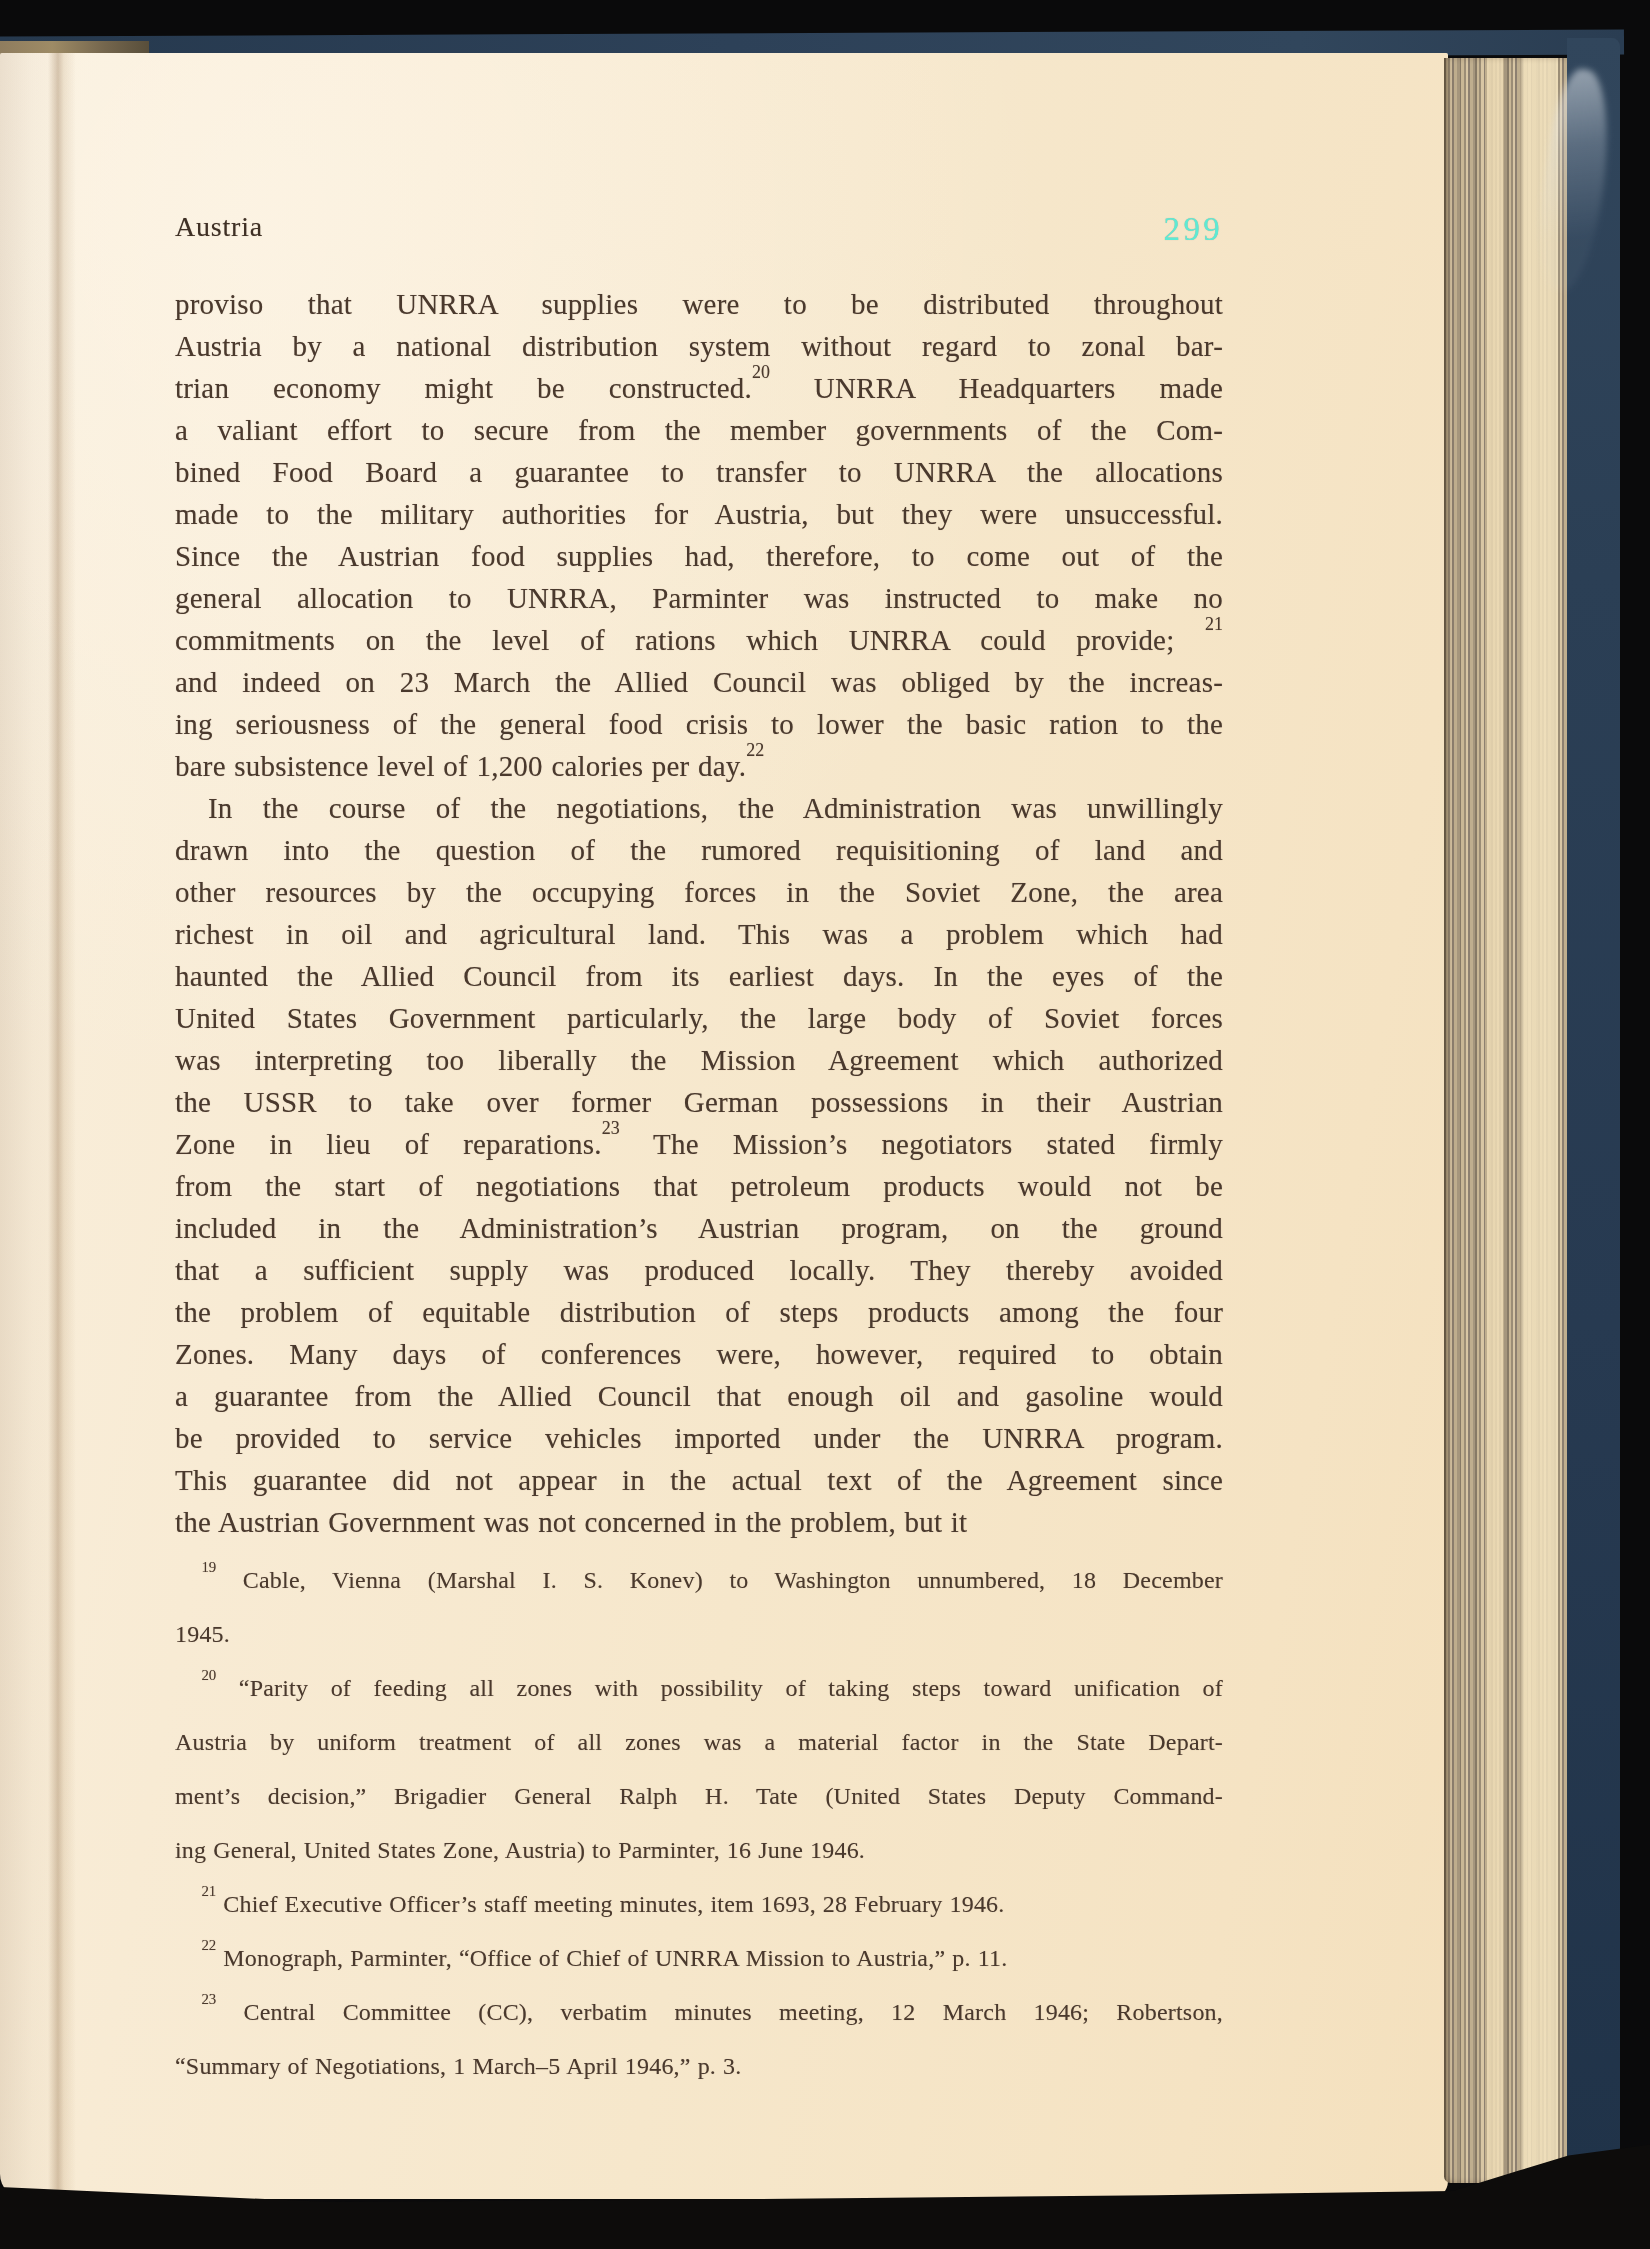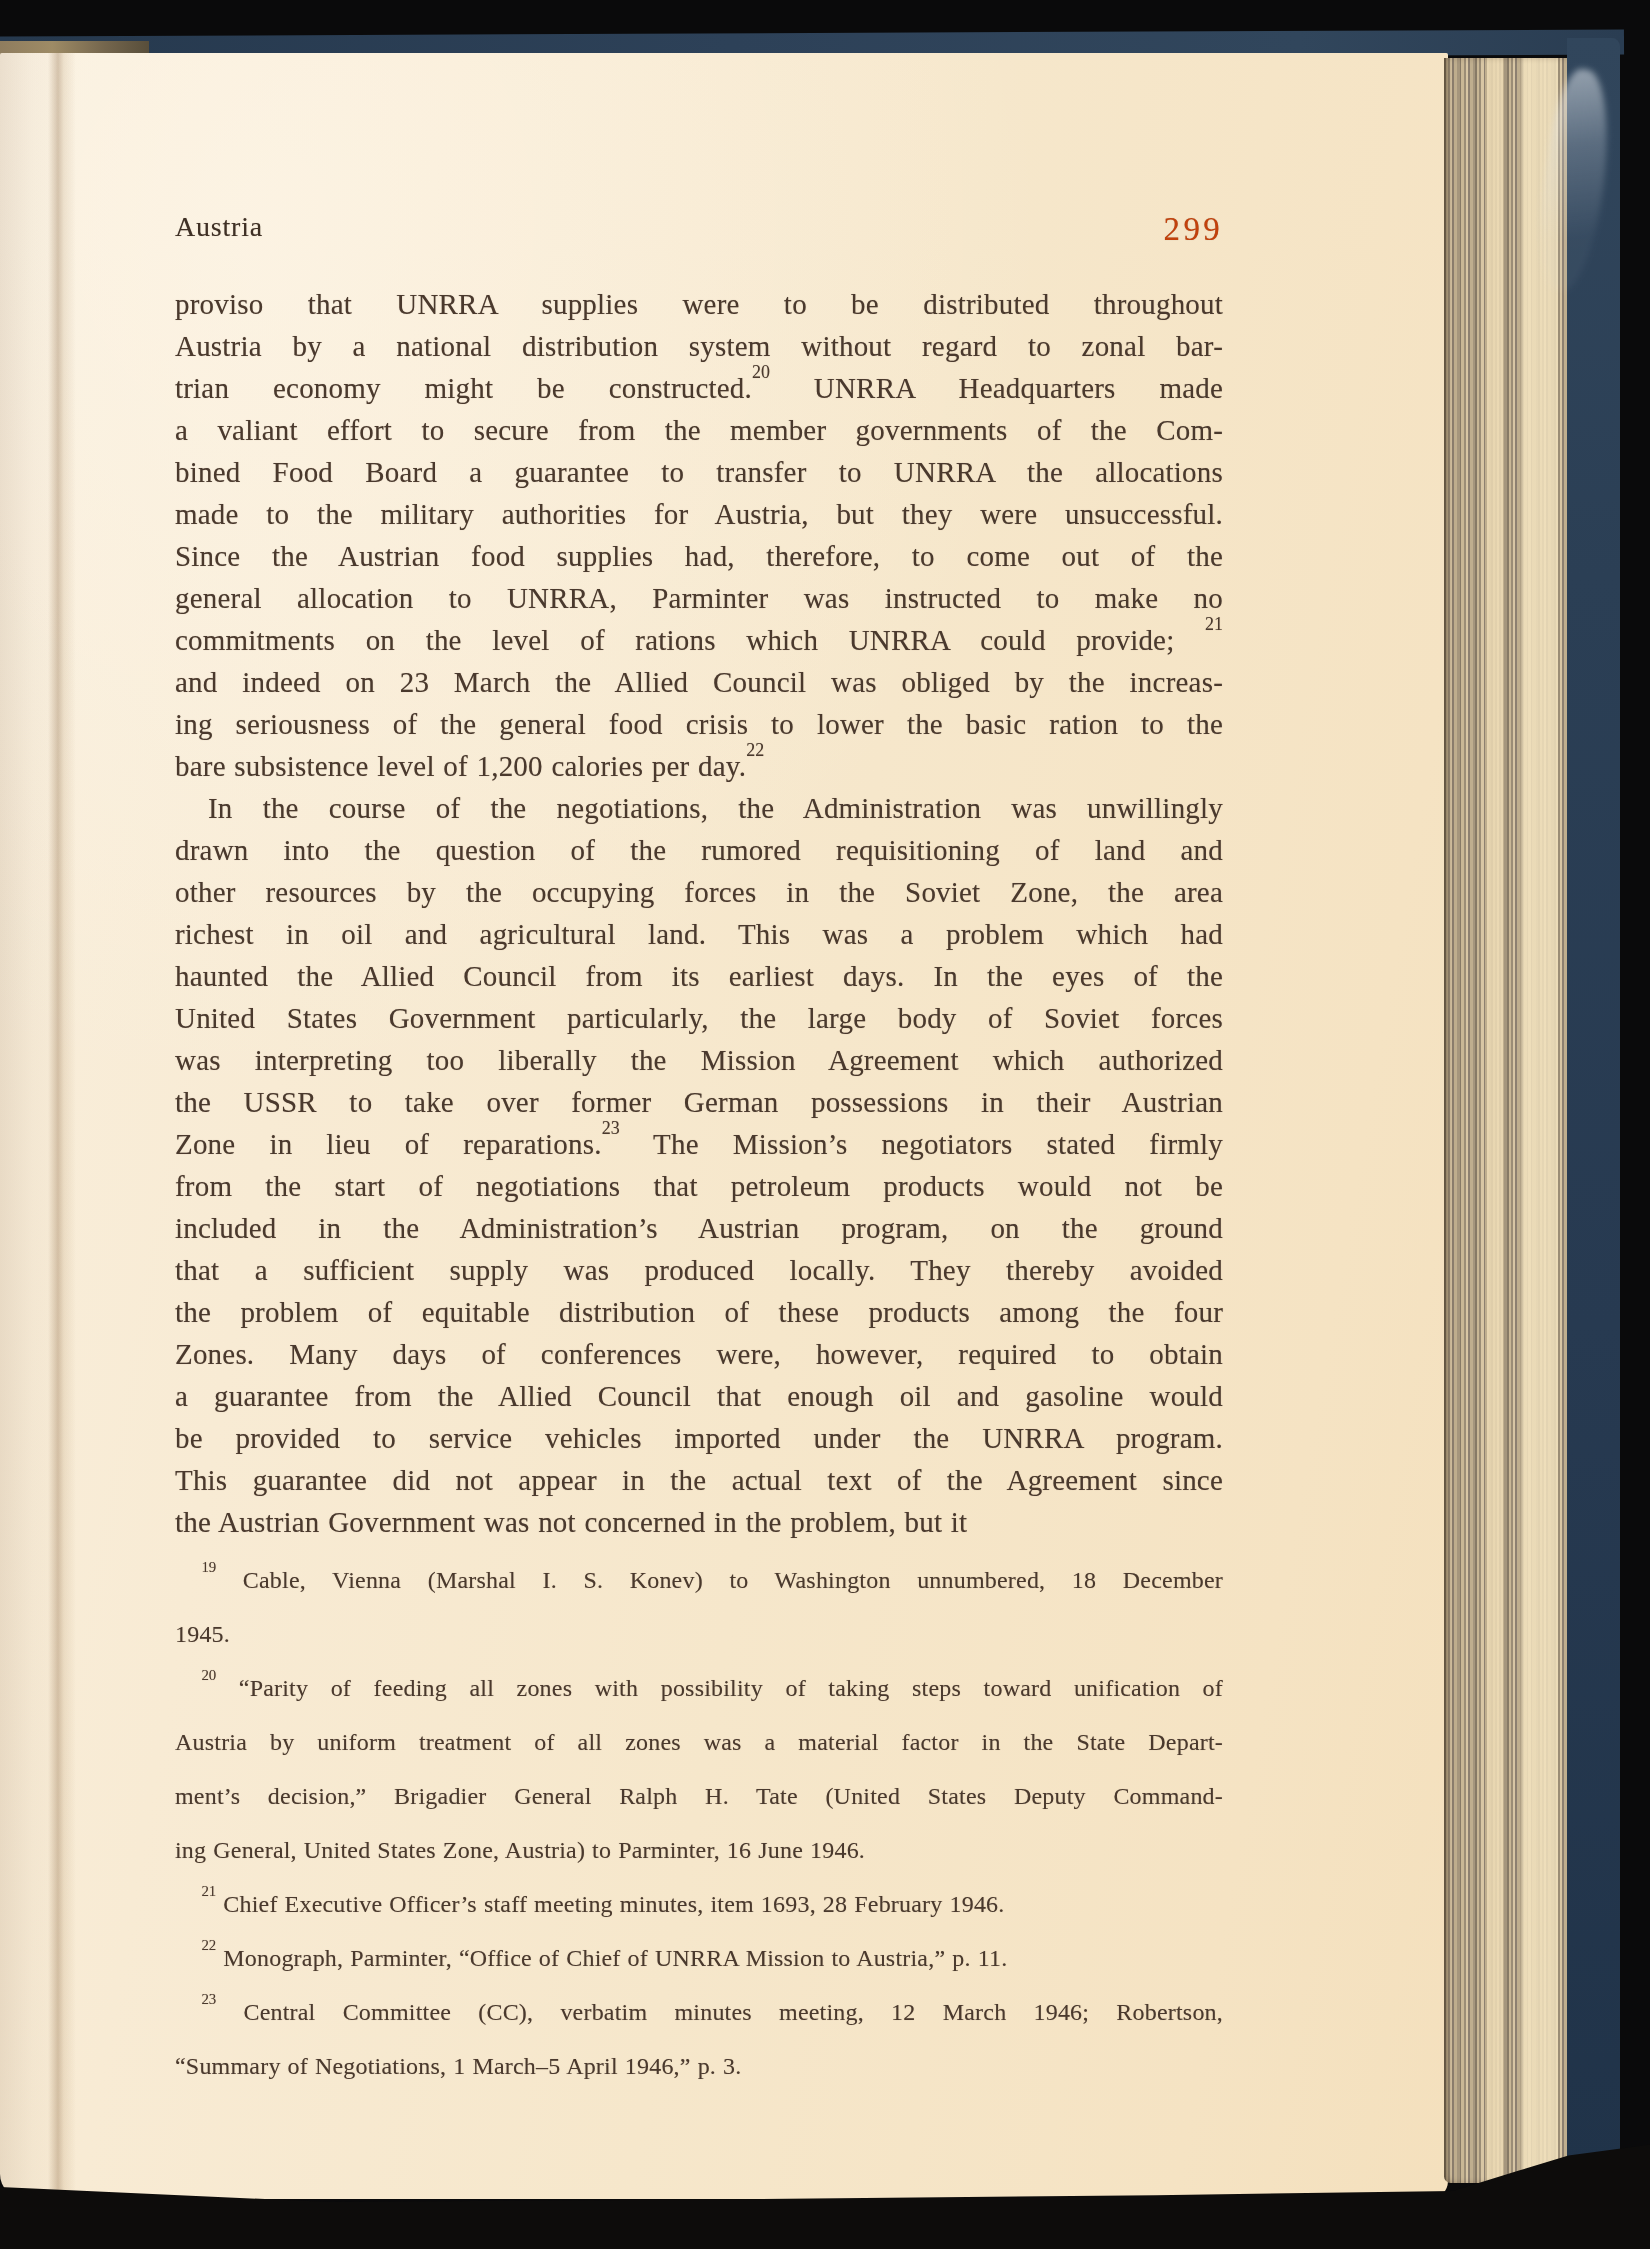--- a/index.html
+++ b/index.html
@@ -77,21 +77,21 @@
   }
   .page-header { position: relative; height: 41px; }
   .header-title {
     display: block; text-align: left;
     font-size: 28px; line-height: 41px; letter-spacing: 0.8px;
     color: #3f3025;
     text-shadow: 0 0 0.8px rgba(63,48,37,0.35);
   }
   .page-number {
     position: absolute; right: 0; top: 5px;
-    font-size: 33px; letter-spacing: 3.3px; color: #c2410c;
+    font-size: 33px; letter-spacing: 3.3px; color: #5eead4;
     text-shadow: 0 0 0.8px rgba(69,53,40,0.35);
   }
   .body-text { margin-top: 36px; }
   .body-text .line {
     font-size: 29px; line-height: 42px;
     letter-spacing: 0.2px; word-spacing: 1.2px;
     white-space: nowrap;
     text-shadow: 0 0 0.8px rgba(74,57,45,0.4);
   }
   .footnotes { margin-top: 19px; }
@@ -147,21 +147,21 @@
         <div class="line just">other resources by the occupying forces in the Soviet Zone, the area</div>
         <div class="line just">richest in oil and agricultural land. This was a problem which had</div>
         <div class="line just">haunted the Allied Council from its earliest days. In the eyes of the</div>
         <div class="line just">United States Government particularly, the large body of Soviet forces</div>
         <div class="line just">was interpreting too liberally the Mission Agreement which authorized</div>
         <div class="line just">the USSR to take over former German possessions in their Austrian</div>
         <div class="line just">Zone in lieu of reparations.<sup class="fnref">23</sup> The Mission’s negotiators stated firmly</div>
         <div class="line just">from the start of negotiations that petroleum products would not be</div>
         <div class="line just">included in the Administration’s Austrian program, on the ground</div>
         <div class="line just">that a sufficient supply was produced locally. They thereby avoided</div>
-        <div class="line just">the problem of equitable distribution of these products among the four</div>
+        <div class="line just">the problem of equitable distribution of steps products among the four</div>
         <div class="line just">Zones. Many days of conferences were, however, required to obtain</div>
         <div class="line just">a guarantee from the Allied Council that enough oil and gasoline would</div>
         <div class="line just">be provided to service vehicles imported under the UNRRA program.</div>
         <div class="line just">This guarantee did not appear in the actual text of the Agreement since</div>
         <div class="line">the Austrian Government was not concerned in the problem, but it</div>
       </div>
     <div class="footnotes" id="footnotes">
         <div class="line just indent"><sup class="fnref">19</sup> Cable, Vienna (Marshal I. S. Konev) to Washington unnumbered, 18 December</div>
         <div class="line">1945.</div>
         <div class="line just indent"><sup class="fnref">20</sup> “Parity of feeding all zones with possibility of taking steps toward unification of</div>

